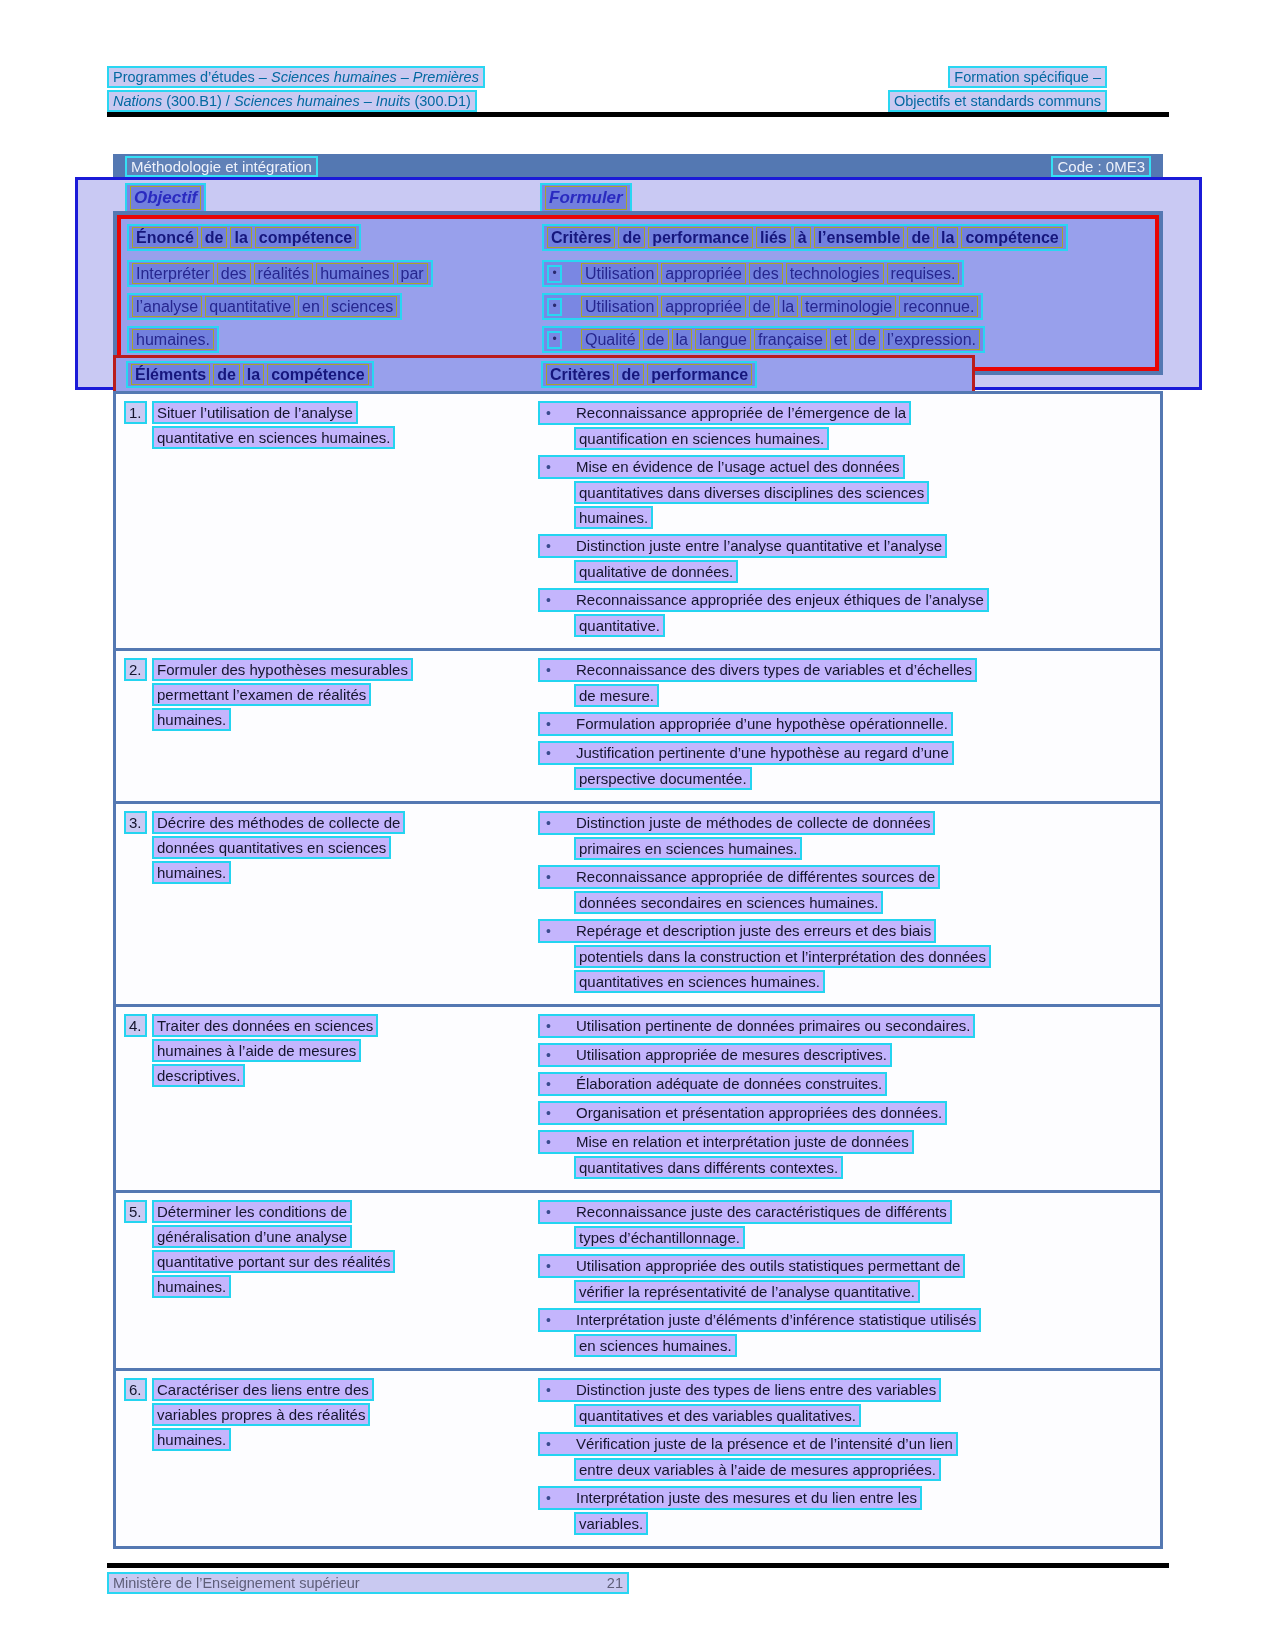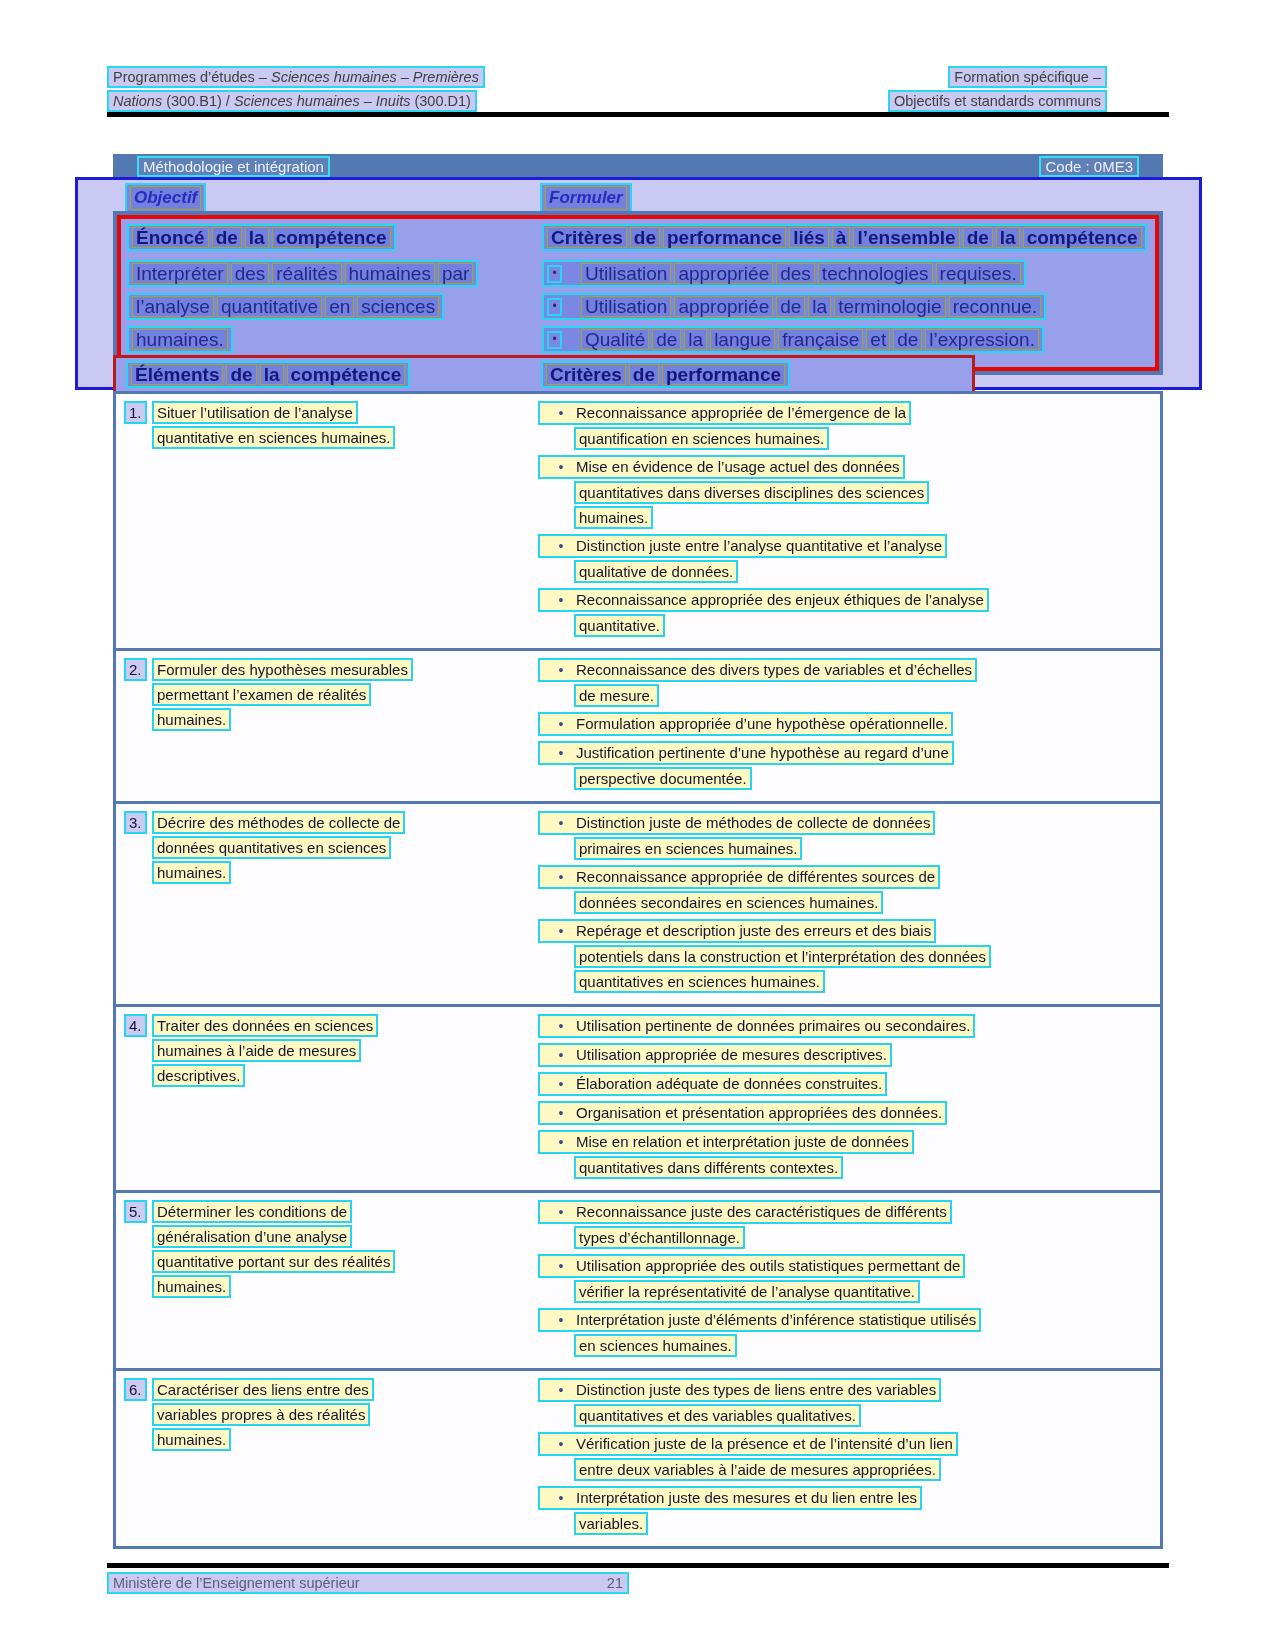--- a/index.html
+++ b/index.html
@@ -1,44 +1,44 @@
 <!DOCTYPE html>
 <html><head>
 <meta charset="utf-8">
 <style>
   html,body{margin:0;padding:0;background:#ffffff;}
   .page{position:relative;width:1275px;height:1651px;background:#ffffff;overflow:hidden;
         font-family:"Liberation Sans",sans-serif;}
 
   
   .hl{display:inline-block;background:#c9c9f1;border:2px solid #29d6f2;padding:0 4px;
-      height:18px;line-height:18px;font-size:14.5px;color:#404040;white-space:nowrap;}
+      height:18px;line-height:18px;font-size:14.5px;color:#0369a1;white-space:nowrap;}
   .wline{display:inline-flex;align-items:center;gap:3px;background:#7a87e3;
          border:2px solid #29d6f2;padding:1px 3px;white-space:nowrap;}
   .wd{display:inline-block;border:1px solid #a7a42c;background:#7280de;padding:0 3px;
-      color:#16167c;font-weight:bold;font-size:19px;line-height:19px;}
+      color:#16167c;font-weight:bold;font-size:16px;line-height:19px;}
   .wd.reg{font-weight:normal;color:#26268e;}
   .dotbox{display:inline-block;width:11px;height:14px;border:2px solid #29d6f2;
           background:#7a87e3;color:#2a2a6e;font-size:12px;line-height:13px;
           text-align:center;margin-right:16px;}
 
   
   .page-header{position:absolute;left:107px;top:66px;width:1000px;display:flex;
                justify-content:space-between;}
   .ph-left .hl,.ph-right .hl{margin-bottom:2px;}
   .ph-left{display:flex;flex-direction:column;align-items:flex-start;}
   .ph-right{display:flex;flex-direction:column;align-items:flex-end;position:absolute;right:0;top:0;}
   .rule{position:absolute;left:107px;width:1062px;height:5px;background:#000;}
   .page-footer{position:absolute;left:107px;top:1572px;}
   .page-footer .hl{width:510px;display:inline-flex;justify-content:space-between;color:#5e5e78;}
 
   
   .titlebar{position:absolute;left:113px;top:154px;width:1050px;height:24px;
             background:#5478b2;display:flex;justify-content:space-between;
-            align-items:center;padding:0 24px;box-sizing:border-box;}
+            align-items:center;padding:0 12px;box-sizing:border-box;}
   .tb-box{display:inline-block;border:2px solid #35e0f5;padding:0 4px;color:#edf1fa;
           font-size:15px;line-height:17px;background:rgba(255,255,255,0.07);white-space:nowrap;}
 
   
   .outerbox{position:absolute;left:75px;top:177px;width:1121px;height:207px;
             background:#c9c9f3;border:3px solid #1b1bd8;}
   .objstd{position:absolute;left:125px;top:183px;width:1026px;display:flex;}
   .objstd .cell-l{width:415px;}
   .objstd .wd{font-size:17px;font-style:italic;color:#2a2ac0;line-height:22px;}
 
@@ -58,23 +58,23 @@
            border:3px solid #b91c1c;background:#98a0ec;padding:3px 10px;display:flex;}
   .elembar .cell-l{width:415px;}
 
   
   .mtable{position:absolute;left:113px;top:391px;width:1050px;box-sizing:border-box;
           border:3px solid #5478b2;background:#fdfdff;}
   .mrow{display:flex;border-bottom:3px solid #5478b2;padding:7px 4px 6px 2px;}
   .mrow:last-child{border-bottom:none;}
   .mcell-l{width:420px;position:relative;flex:none;box-sizing:border-box;}
   .mcell-r{flex:1;}
-  .tl{display:table;background:#fef9c3;border:2px solid #24d4f0;padding:0 3px;
+  .tl{display:table;background:#c4b5fd;border:2px solid #24d4f0;padding:0 3px;
       height:19px;line-height:19px;font-size:15px;color:#15152e;white-space:nowrap;
-      margin-bottom:2px;text-align:center;}
+      margin-bottom:2px;}
   .numbox{position:absolute;left:6px;top:0;display:inline-block;background:#cacaf3;
           border:2px solid #24d4f0;padding:0 3px;height:19px;line-height:19px;
           font-size:15px;color:#15152e;}
   .lstack{margin-left:34px;}
   .crit{margin-bottom:5px;}
   .crit .tl.cont{margin-left:36px;}
   .crit .tl.first{padding-left:6px;}
   .tdot{display:inline-block;width:30px;color:#3a4a8e;font-size:14px;}
 </style>
 </head>

